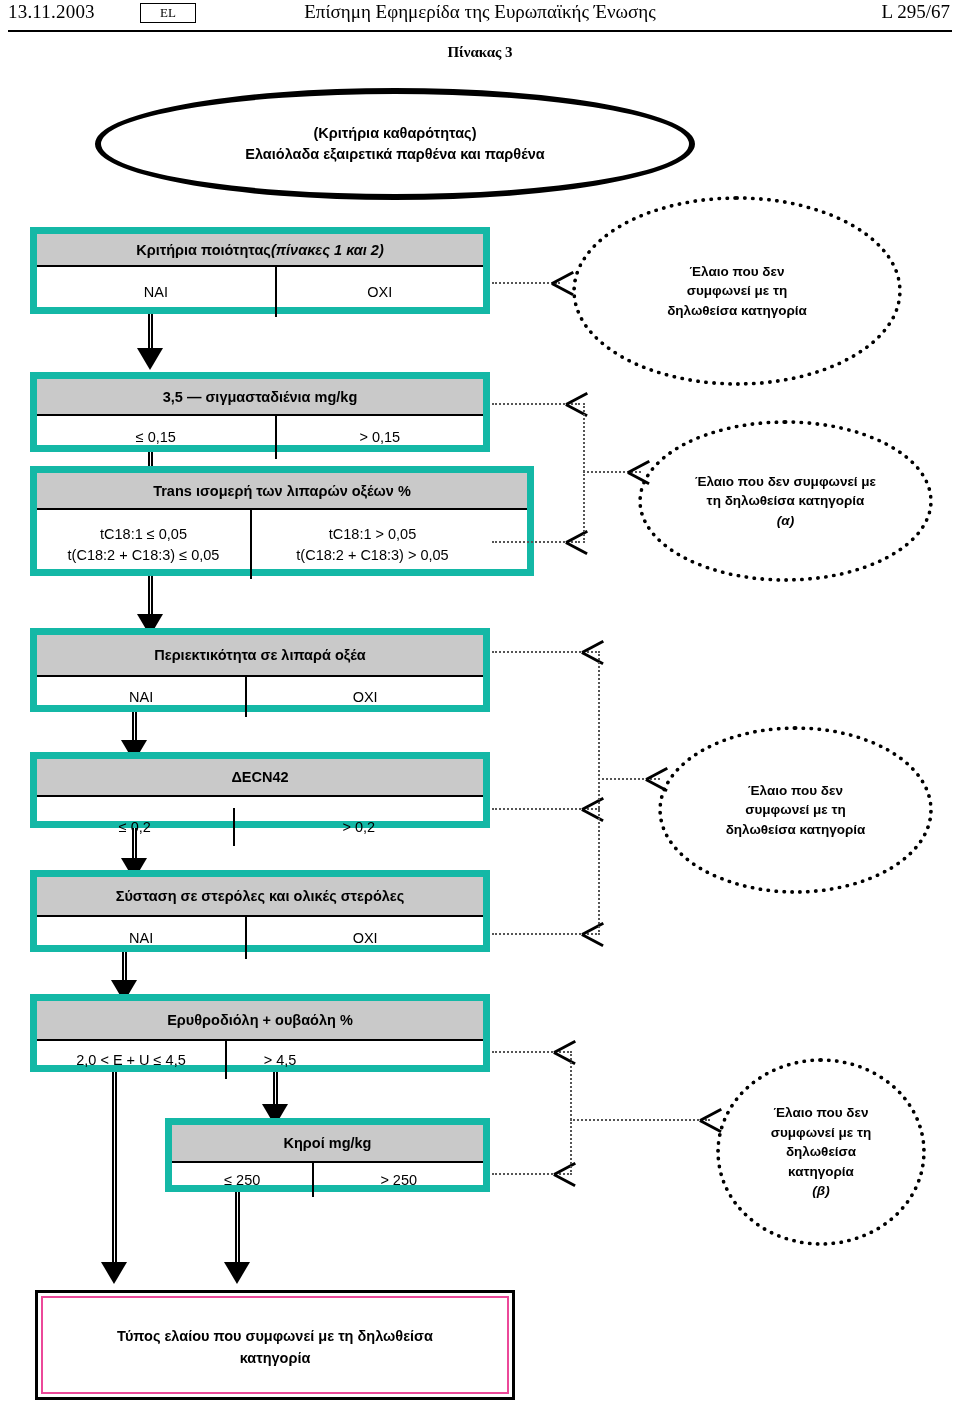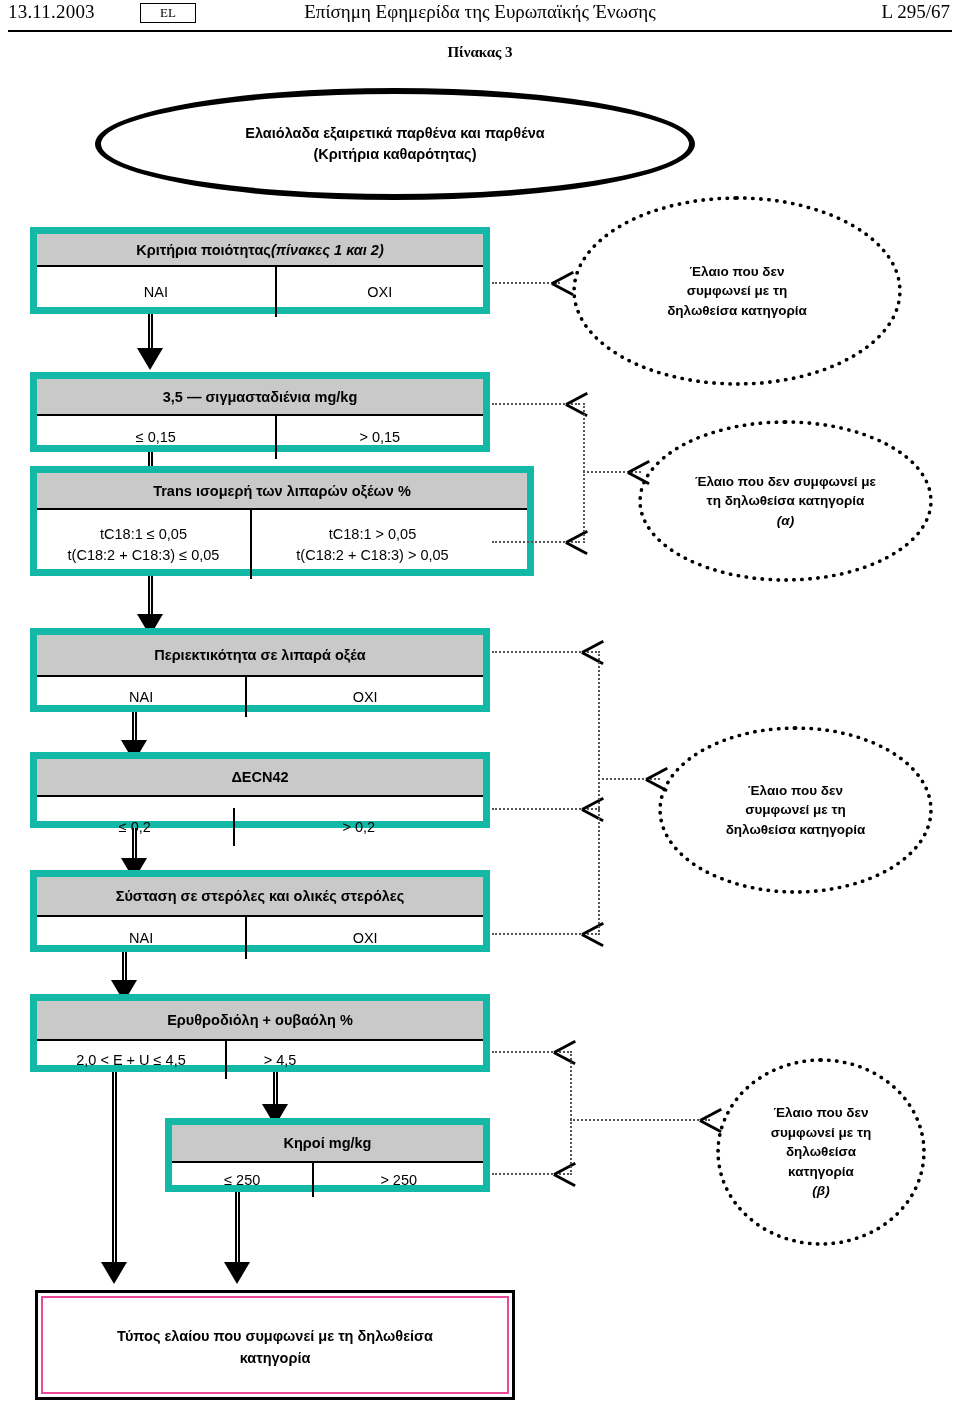--- a/index.html
+++ b/index.html
@@ -139,22 +139,22 @@
     <span class="hdr-lang-box">EL</span>
     <span class="hdr-title">Επίσημη Εφημερίδα της Ευρωπαϊκής Ένωσης</span>
     <span class="hdr-page">L 295/67</span>
   </div>
   <div class="hdr-rule"></div>
 
   <div class="table-caption">Πίνακας 3</div>
 
   <div class="ellipse-solid" style="left:95px; top:88px; width:600px; height:112px;">
     <div class="etxt">
+      <div>(Κριτήρια καθαρότητας)</div>
       <div>Ελαιόλαδα εξαιρετικά παρθένα και παρθένα</div>
-      <div>(Κριτήρια καθαρότητας)</div>
     </div>
   </div>
 
   <div class="dbox" style="left:30px; top:227px; width:460px; height:87px;">
     <div class="hdr" style="height:33px;">
       <span>Κριτήρια ποιότητας </span>
         <span class="ital">(πίνακες 1 και 2)</span>
     </div>
     <div class="cells" style="height:50px;">
       <div class="cell" style="width:243px;">ΝΑΙ</div>

